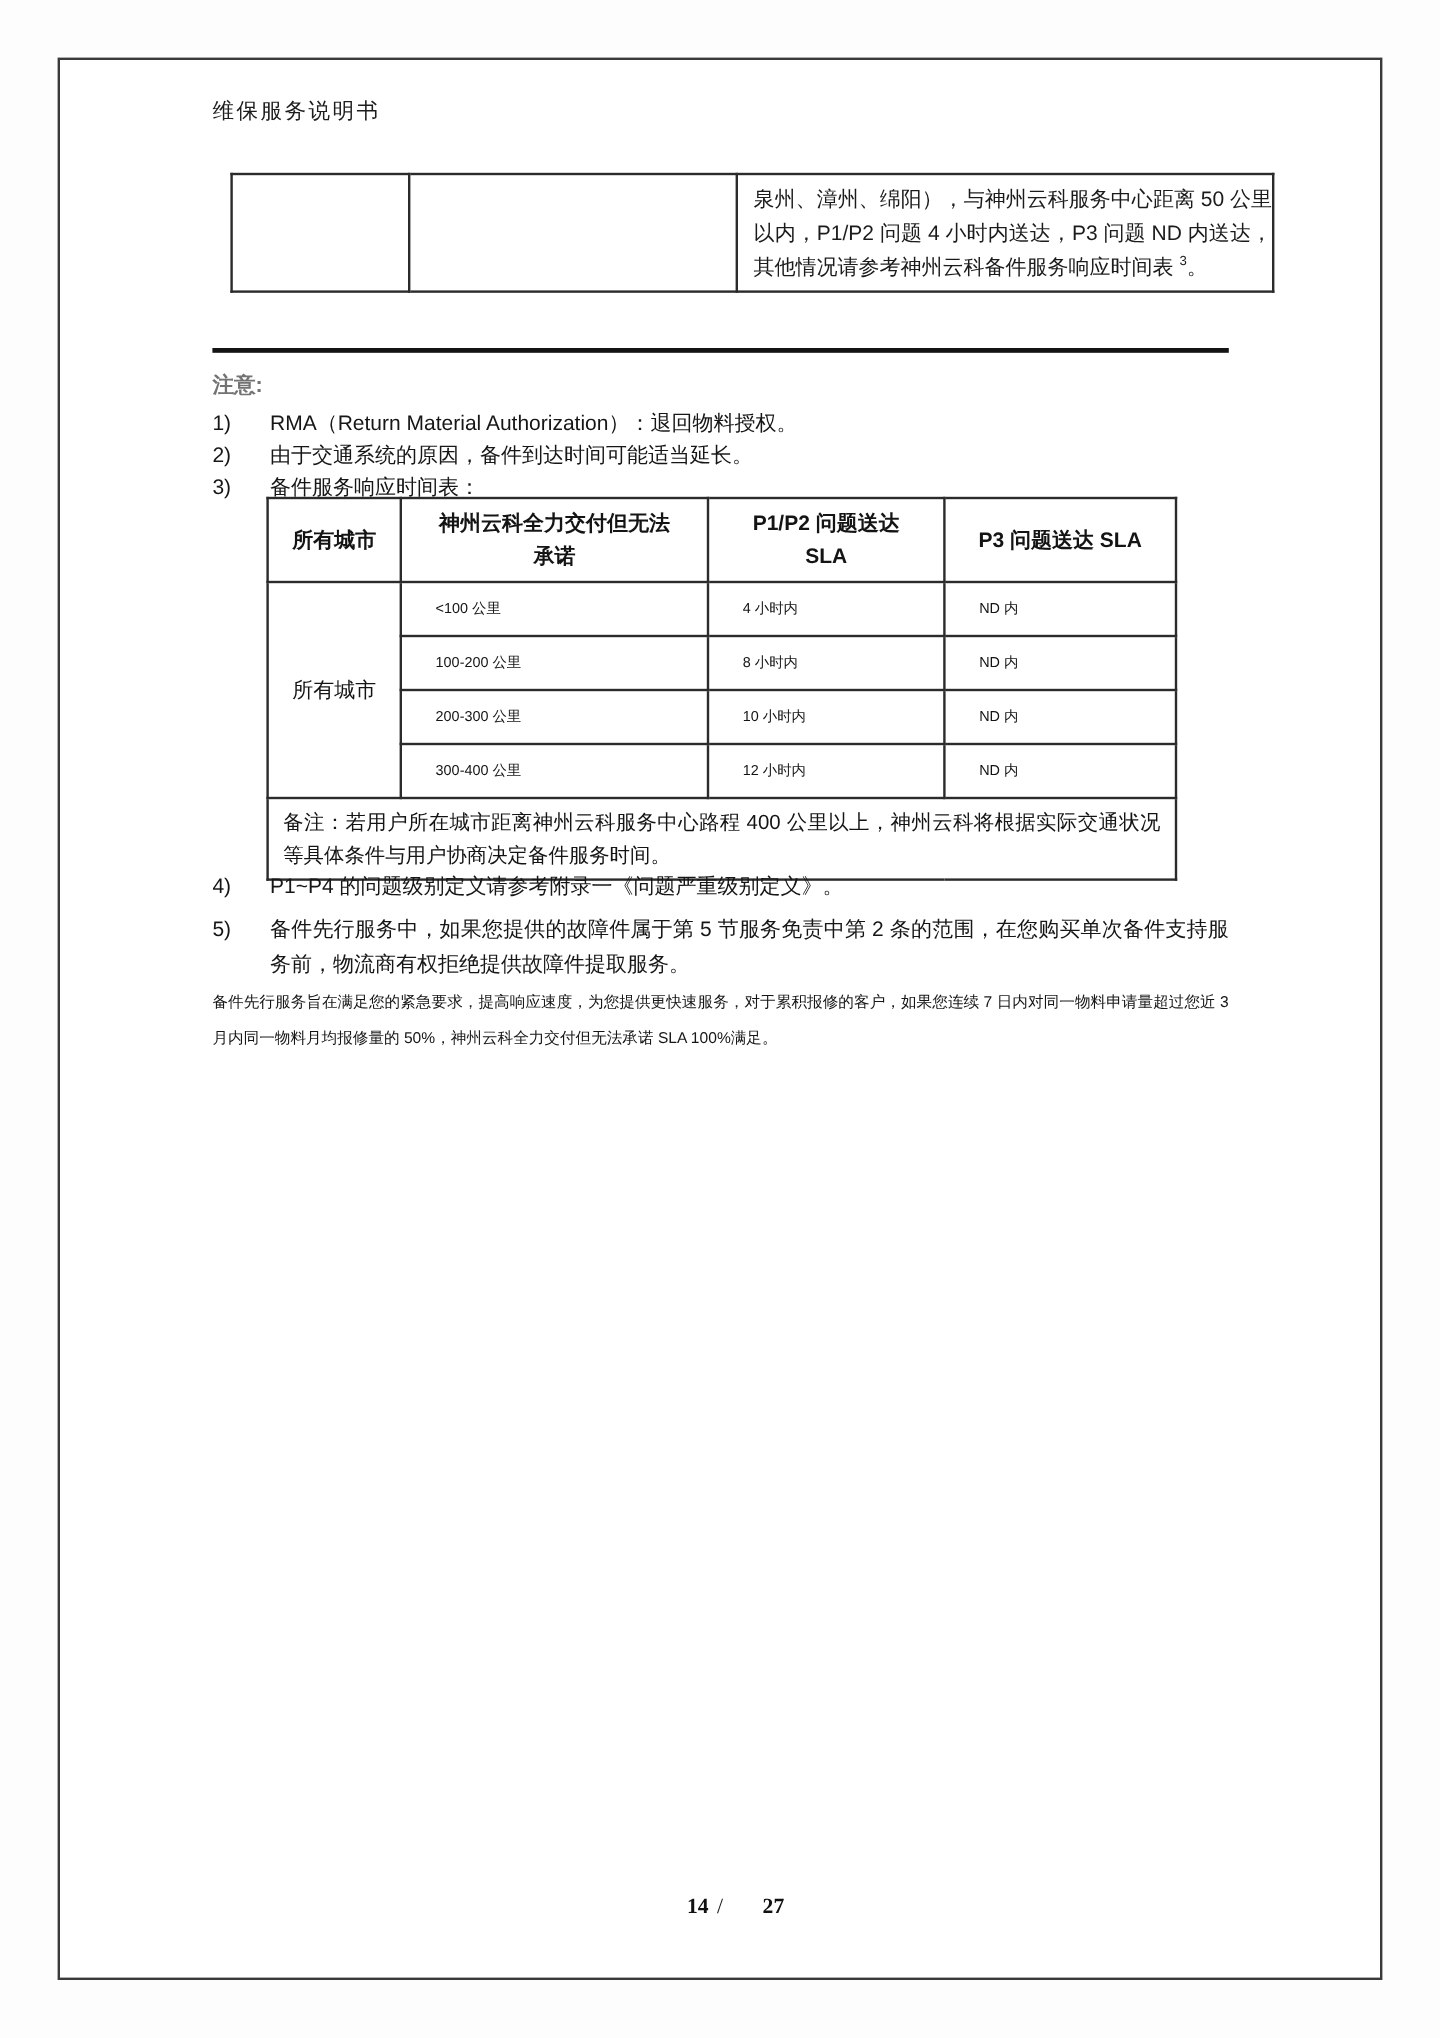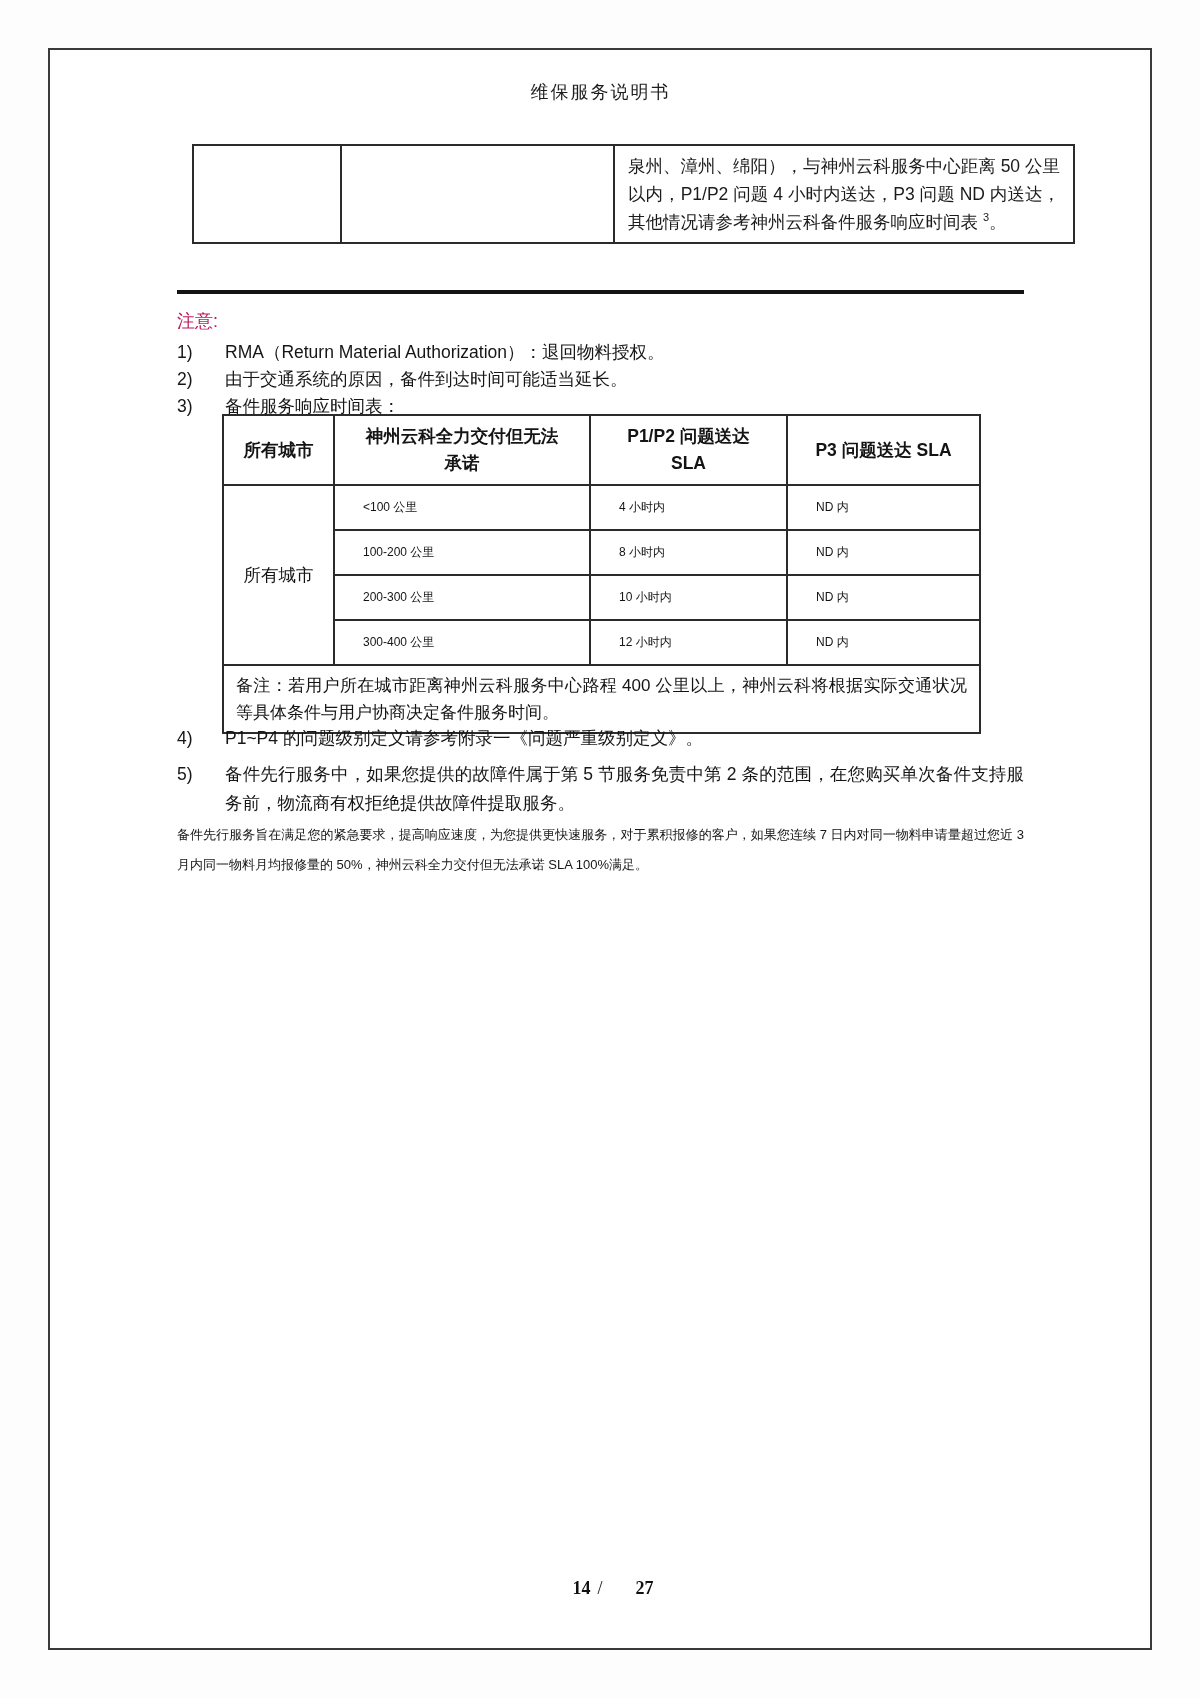--- a/index.html
+++ b/index.html
@@ -17,21 +17,21 @@
   }
   .page-frame {
     position: absolute;
     left: 48px; top: 48px; right: 48px; bottom: 48px;
     border: 2px solid #3a3a3a;
     background: #ffffff;
   }
   .doc-header {
     position: absolute;
     left: 177px; top: 80px; width: 847px;
-    text-align: center;
+    text-align: left;
     font-family: Liberation Sans, sans-serif;
     font-size: 18px;
     letter-spacing: 2px;
     color: #1d1d1d;
   }
 
   
   table.continued-table {
     position: absolute;
     left: 192px; top: 144px;
@@ -40,43 +40,43 @@
     table-layout: fixed;
   }
   table.continued-table td {
     border: 2px solid #2b2b2b;
     vertical-align: top;
   }
   td.cont-c1 { width: 144px; }
   td.cont-c2 { width: 269px; }
   td.cont-c3 {
     width: 432px;
-    padding: 6px 13px 6px 13px;
+    padding: 6px 0 6px 13px;
     font-size: 17.5px;
     line-height: 28px;
     text-align: justify;
     color: #1b1b1b;
     border-radius: 26px;
   }
   .fnref { font-size: 11px; vertical-align: super; line-height: 0; }
 
   
   .section-rule {
     position: absolute;
     left: 177px; top: 290px; width: 847px;
     border-top: 4px solid #141414;
   }
 
   
   .notes-heading {
     position: absolute;
     left: 177px; top: 309px;
     font-size: 18px;
-    font-weight: normal;
-    color: #be185d;
+    font-weight: bold;
+    color: #737373;
   }
   .notes-list-a {
     position: absolute;
     left: 177px; top: 343px; width: 847px;
   }
   .note {
     display: flex;
     align-items: flex-start;
     margin-bottom: 8px;
     font-size: 17.5px;

